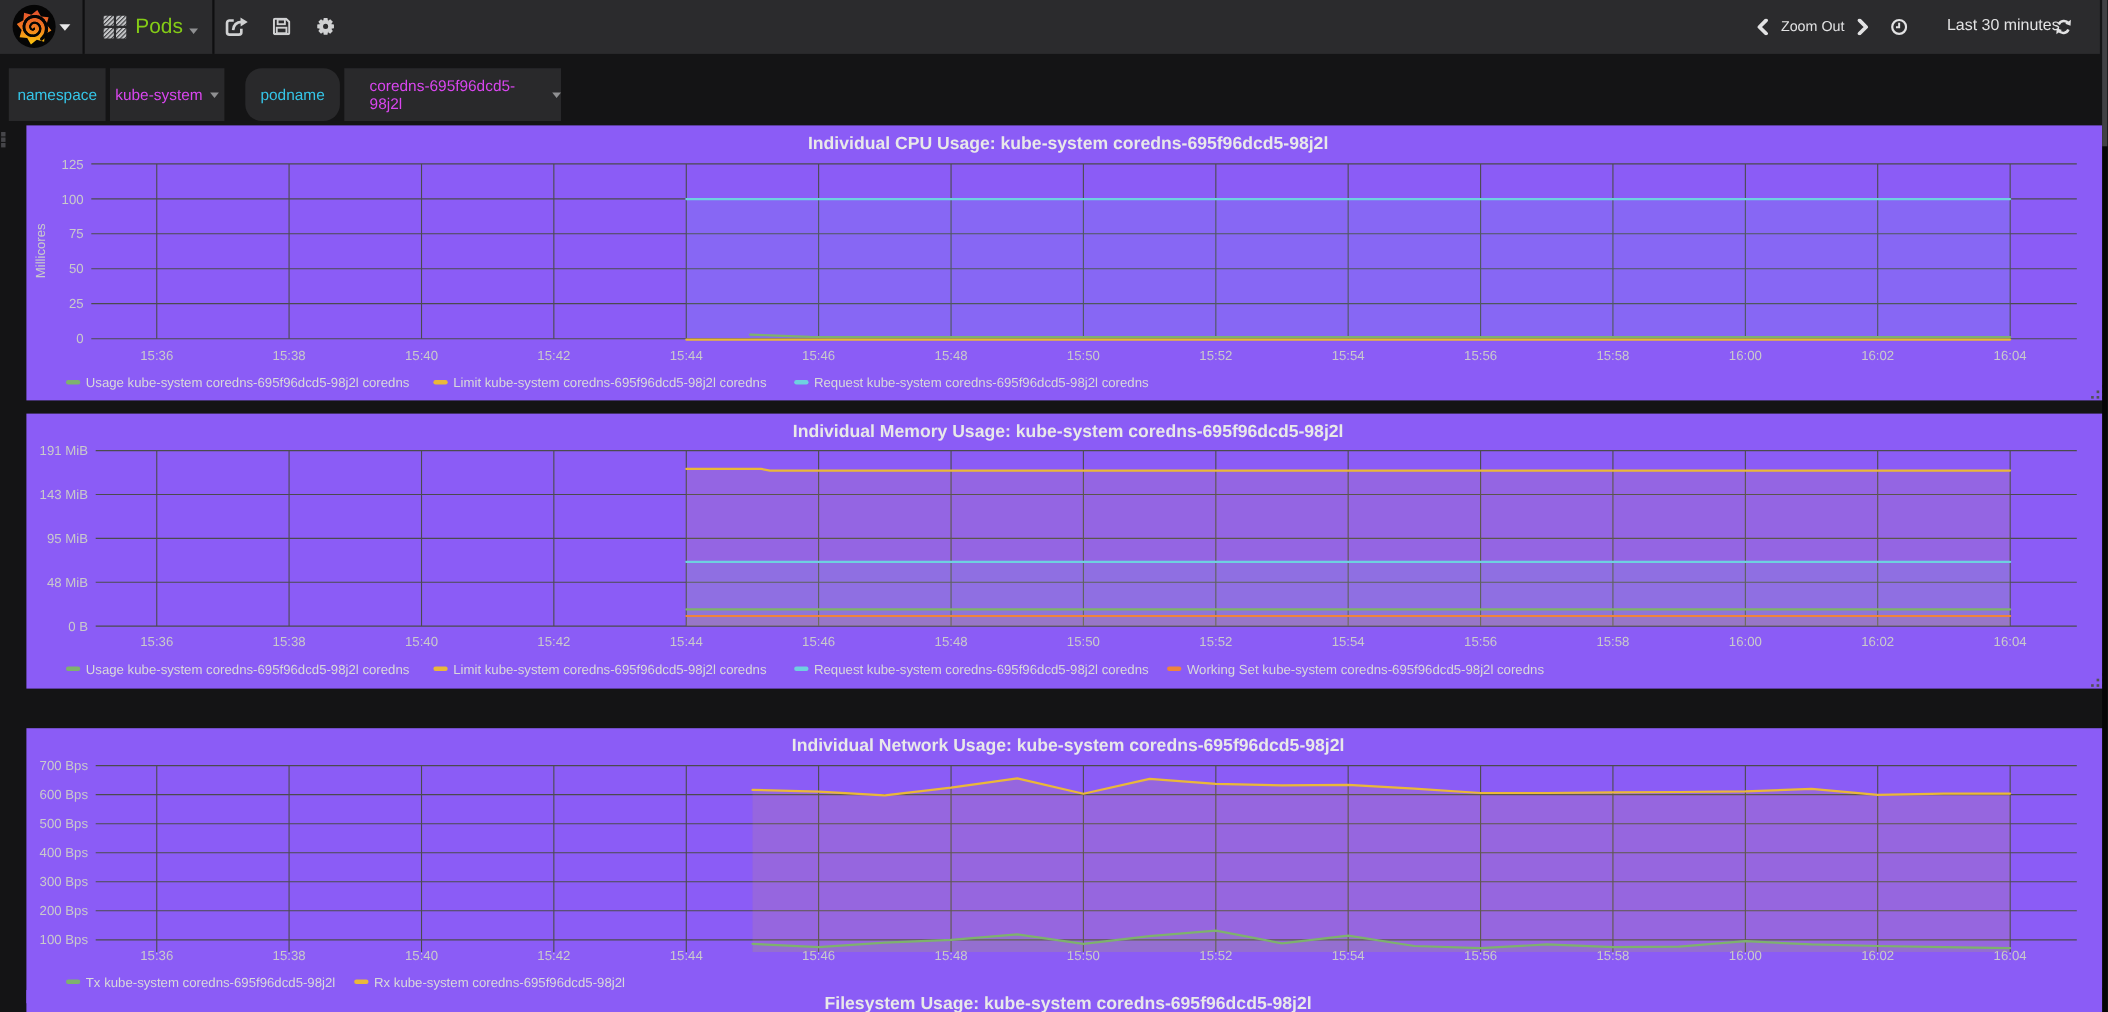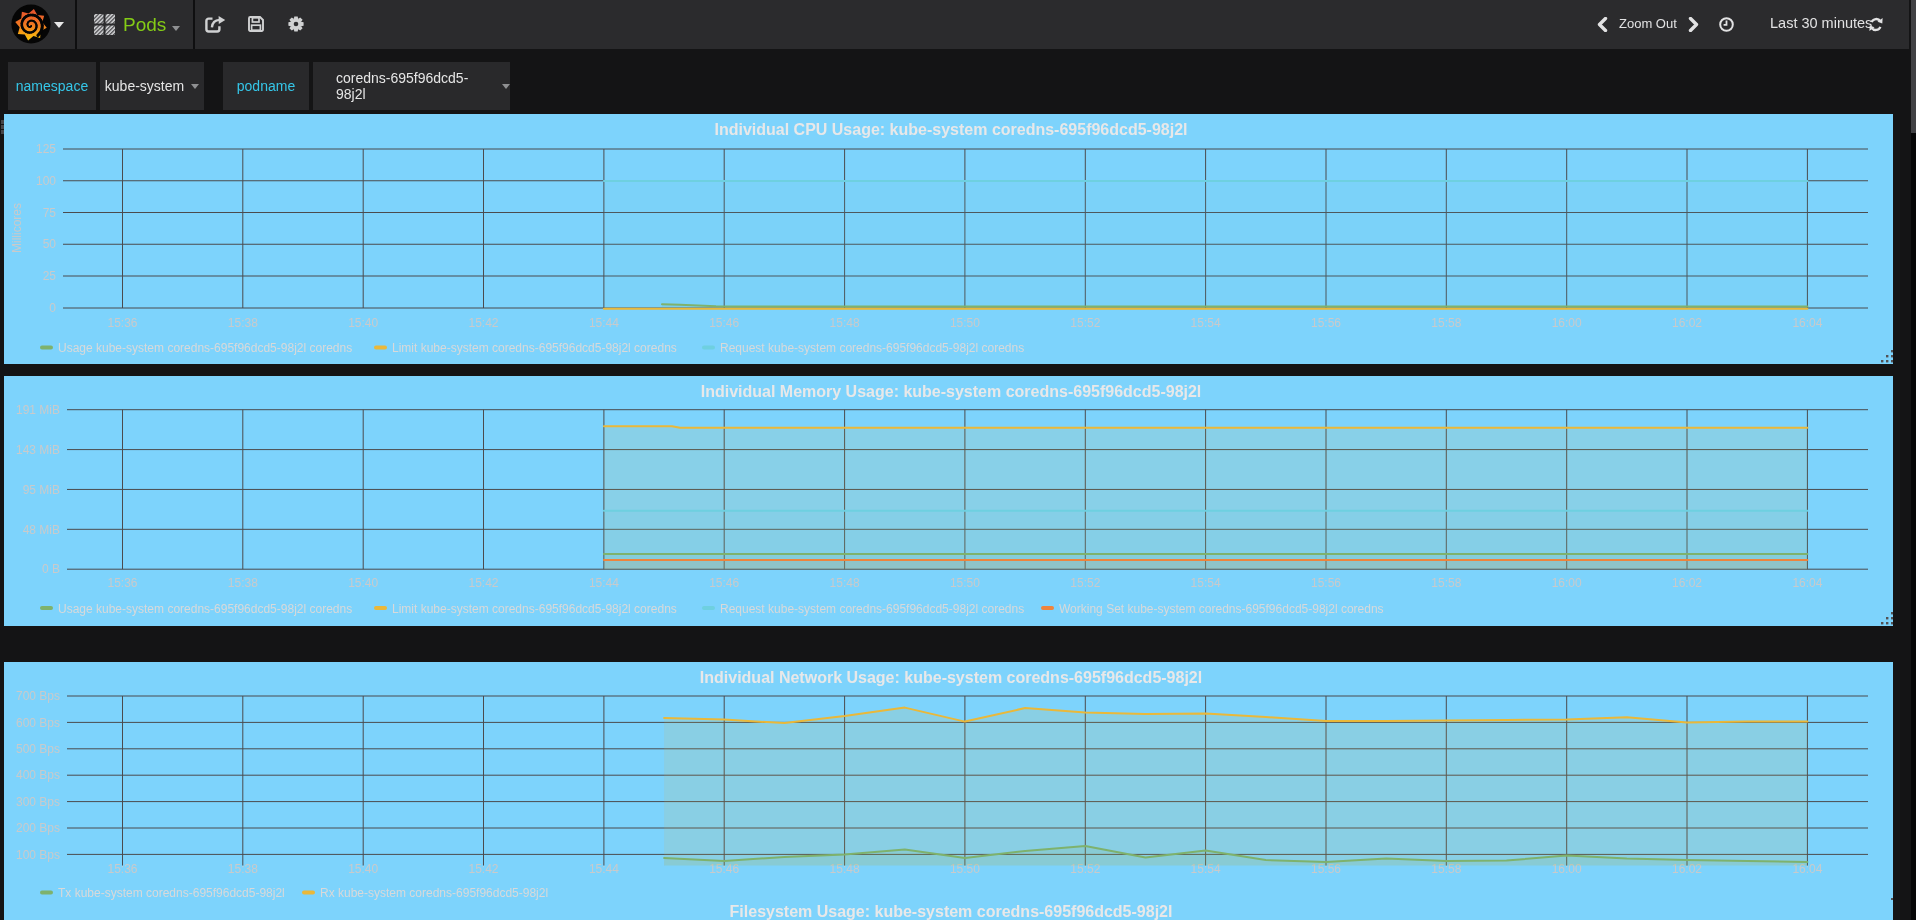--- a/index.html
+++ b/index.html
@@ -4,23 +4,23 @@
 * { margin:0; padding:0; box-sizing:border-box; }
 html,body { width:1916px; height:920px; overflow:hidden; background:#141415;
   font-family:"Liberation Sans", sans-serif; }
 body { transform:translateZ(0); }
 .navbar { position:absolute; left:0; top:0; width:1909px; height:49px; background:#2b2b2d; }
 .nav-div { position:absolute; top:0; width:2px; height:49px; background:#0f0f10; }
 .abs { position:absolute; }
 .caret { width:0; height:0; border-left:5px solid transparent; border-right:5px solid transparent; border-top:6px solid #e6e6e6; }
 .caret-sm { width:0; height:0; border-left:4px solid transparent; border-right:4px solid transparent; border-top:5px solid #8f9092; }
 .submenu-box { position:absolute; top:62px; height:48px; background:#29292b; display:flex; align-items:center; justify-content:center; font-size:14px; }
-.panel { position:absolute; left:4px; width:1889px; background:#7dd3fc; }
+.panel { position:absolute; left:24px; width:1889px; background:#8b5cf6; }
 .lbl { color:#35c6e8; }
-.val { color:#e5e5e5; }
+.val { color:#d946ef; }
 </style></head>
 <body>
 <div class="navbar"></div>
 <div class="abs" style="left:11px;top:4px;"><svg width="40" height="40" viewBox="0 0 100 100">
 <defs>
         <linearGradient id="lg" x1="0" y1="0" x2="0" y2="1">
 <stop offset="0" stop-color="#e4502f"></stop>
           <stop offset="0.5" stop-color="#f07820"></stop>
           <stop offset="1" stop-color="#fbc70b"></stop>
         </linearGradient>
@@ -135,21 +135,21 @@
 <path d="M0.4 14.1 L0.7 8.6 L5.5 10.3 Z" fill="#e2e2e3"></path>
 </svg></div>
 
 <div class="submenu-box" style="left:8px;width:88px;">
     <span class="lbl">namespace</span>
   </div>
 <div class="submenu-box" style="left:100px;width:104px;">
     <span class="val">kube-system</span>
     <span class="caret-sm" style="margin-left:7px;"></span>
   </div>
-<div class="submenu-box" style="left:223px;width:86px;">
+<div class="submenu-box" style="left:223px;width:86px;border-radius:15px;">
     <span class="lbl">podname</span>
   </div>
 <div class="submenu-box" style="left:313px;width:197px;padding-left:23px;">
     <span class="val">coredns-695f96dcd5-98j2l</span>
     <span class="caret-sm" style="margin-left:7px;"></span>
   </div>
 
 <div class="abs" style="left:1px;top:120px;width:3.5px;height:3.5px;background:#46464a;"></div>
 <div class="abs" style="left:1px;top:125px;width:3.5px;height:3.5px;background:#46464a;"></div>
 <div class="abs" style="left:1px;top:130px;width:3.5px;height:3.5px;background:#46464a;"></div>

